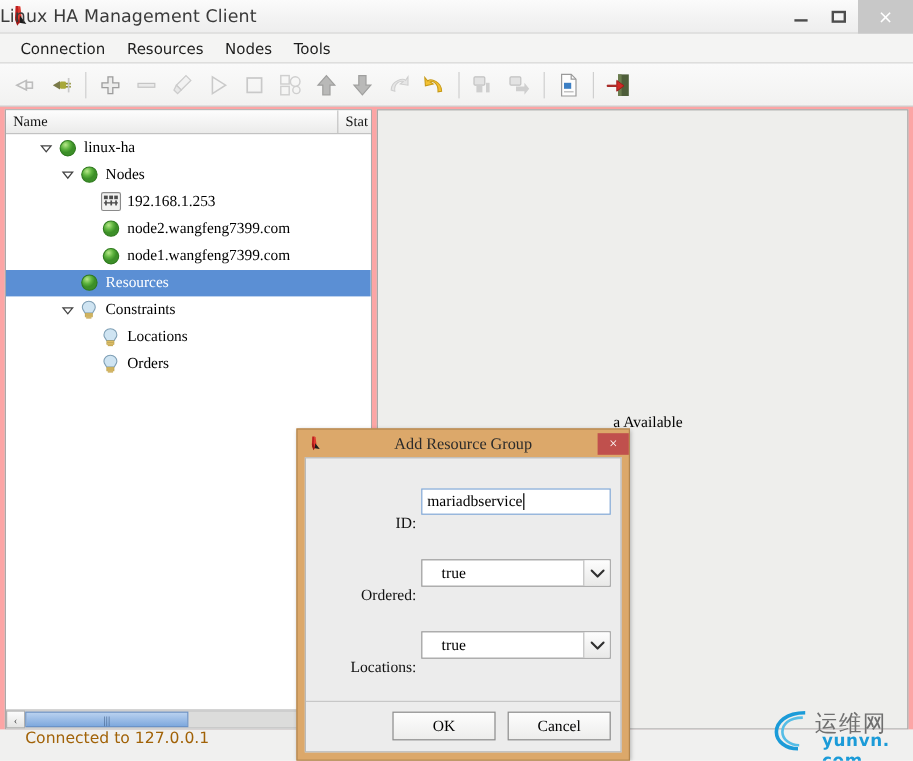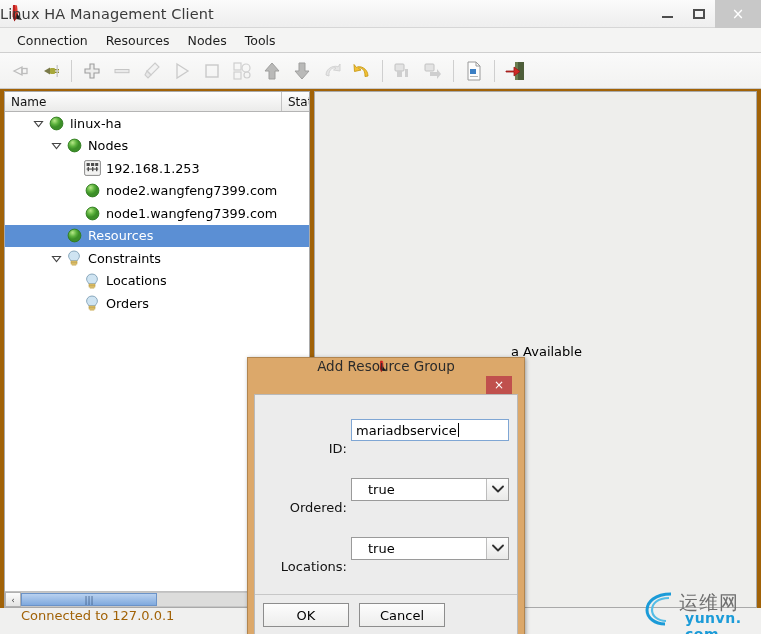--- a/index.html
+++ b/index.html
@@ -106,23 +106,24 @@
   .tb-sep {
     width: 1px; height: 22px; background: #cfcfcf; margin: 0 5px;
   }
   .tb-btn svg { display: block; }
 
   
   .body-split {
     flex: 1 1 auto;
     display: flex;
     position: relative;
-    background: #a16207;
+    background: #fca5a5;
     padding: 2px 4px 0 4px;
     min-height: 0;
+    font-family: Liberation Serif, serif;
   }
   .left-pane {
     width: 306px;
     flex: 0 0 306px;
     display: flex;
     flex-direction: column;
     border: 1px solid #a9a9a9;
     background: #ffffff;
     margin-right: 4px;
   }
@@ -281,26 +282,25 @@
     left: 247px;
     top: 268px;
     width: 278px;
     background: #dca86a;
     border: 1px solid #b8study;
     border: 1px solid #b1854f;
     box-shadow: 1px 1px 4px rgba(0,0,0,.35);
     z-index: 50;
   }
   .dlg-titlebar {
-    height: 36px;
+    height: 23px;
     display: flex;
     align-items: center;
-    padding: 0 12px 0 6px;
-    position: relative;
-    flex-direction: column;
+    padding: 0 0 0 6px;
+    position: relative;
   }
   .dlg-icon { width:18px; height:18px; flex:0 0 18px; }
   .dlg-title {
     position: absolute;
     left: 0; right: 0;
     text-align: center;
     font-size: 13.5px;
     color: #2b2b2b;
     pointer-events: none;
   }
@@ -368,23 +368,23 @@
   }
   .combo-arrow {
     flex: 0 0 22px;
     border-left: 1px solid #bdbdbd;
     background: linear-gradient(to bottom,#fdfdfd,#e9e9e8);
     display:flex; align-items:center; justify-content:center;
   }
   .dlg-buttons {
     border-top: 1px solid #c7c7c7;
     margin: 20px -8px 0 -8px;
-    padding: 8px 24px 9px 8px;
-    display: flex;
-    justify-content: flex-start;
+    padding: 8px 8px 9px 8px;
+    display: flex;
+    justify-content: flex-end;
     gap: 10px;
   }
   .dlg-btn {
     min-width: 86px;
     height: 24px;
     border: 1px solid #8d8d8d;
     background: linear-gradient(to bottom,#fdfdfd 0%, #ededec 100%);
     font-size: 13px;
     color: #000;
     display: flex; align-items: center; justify-content: center;

